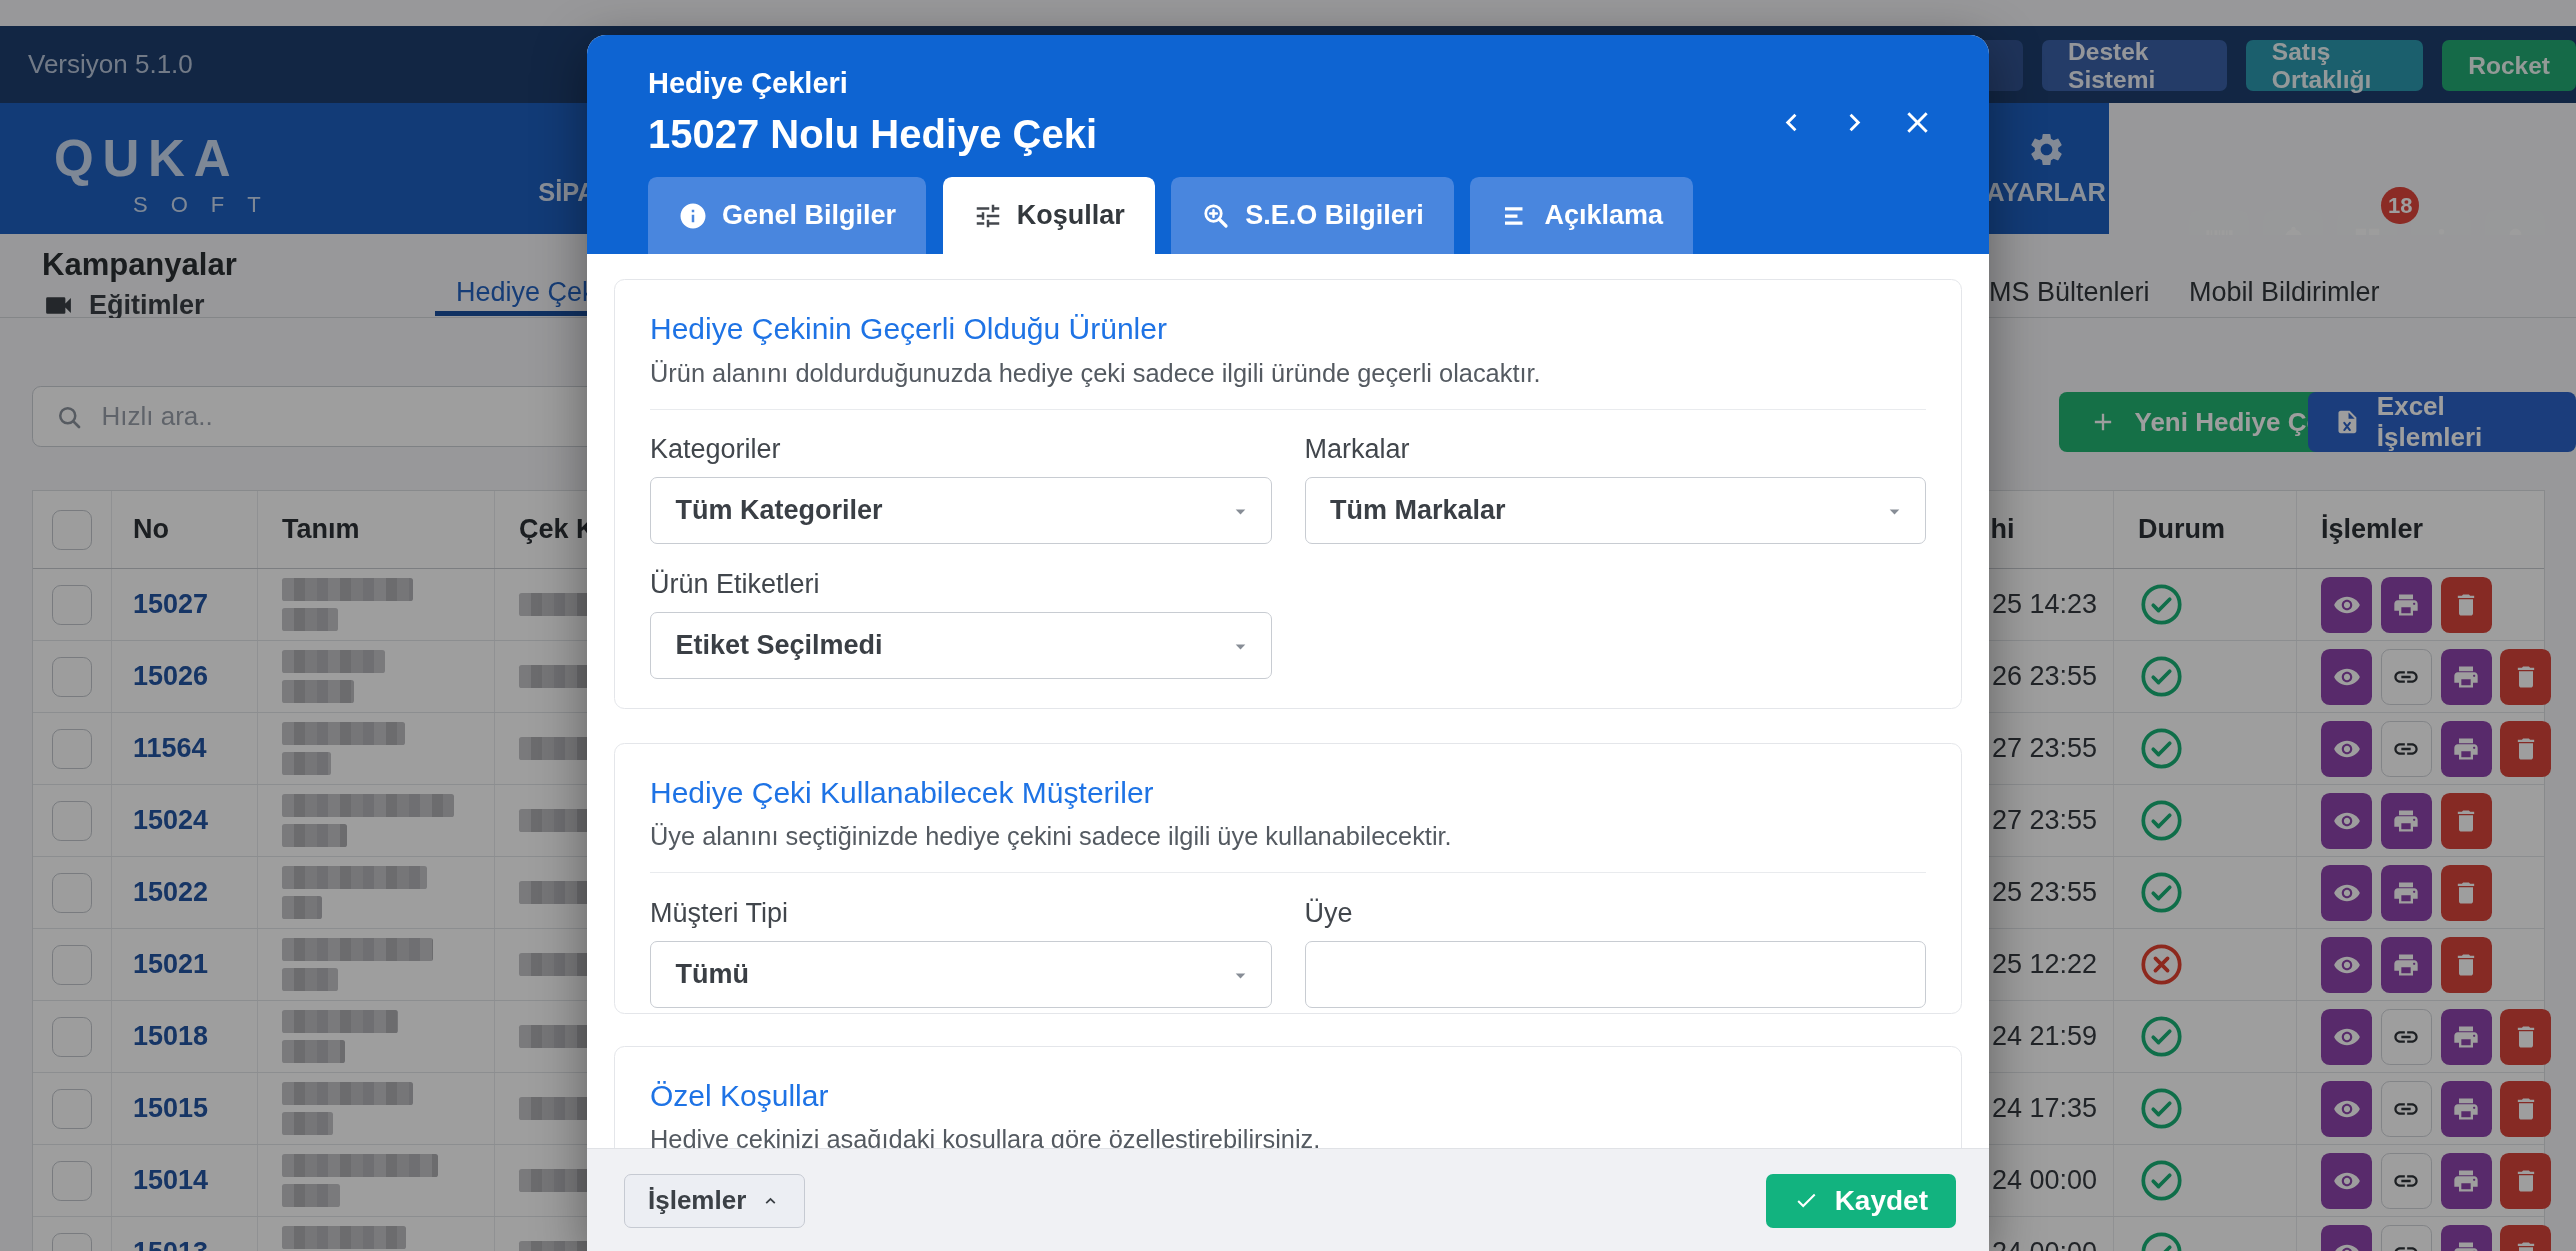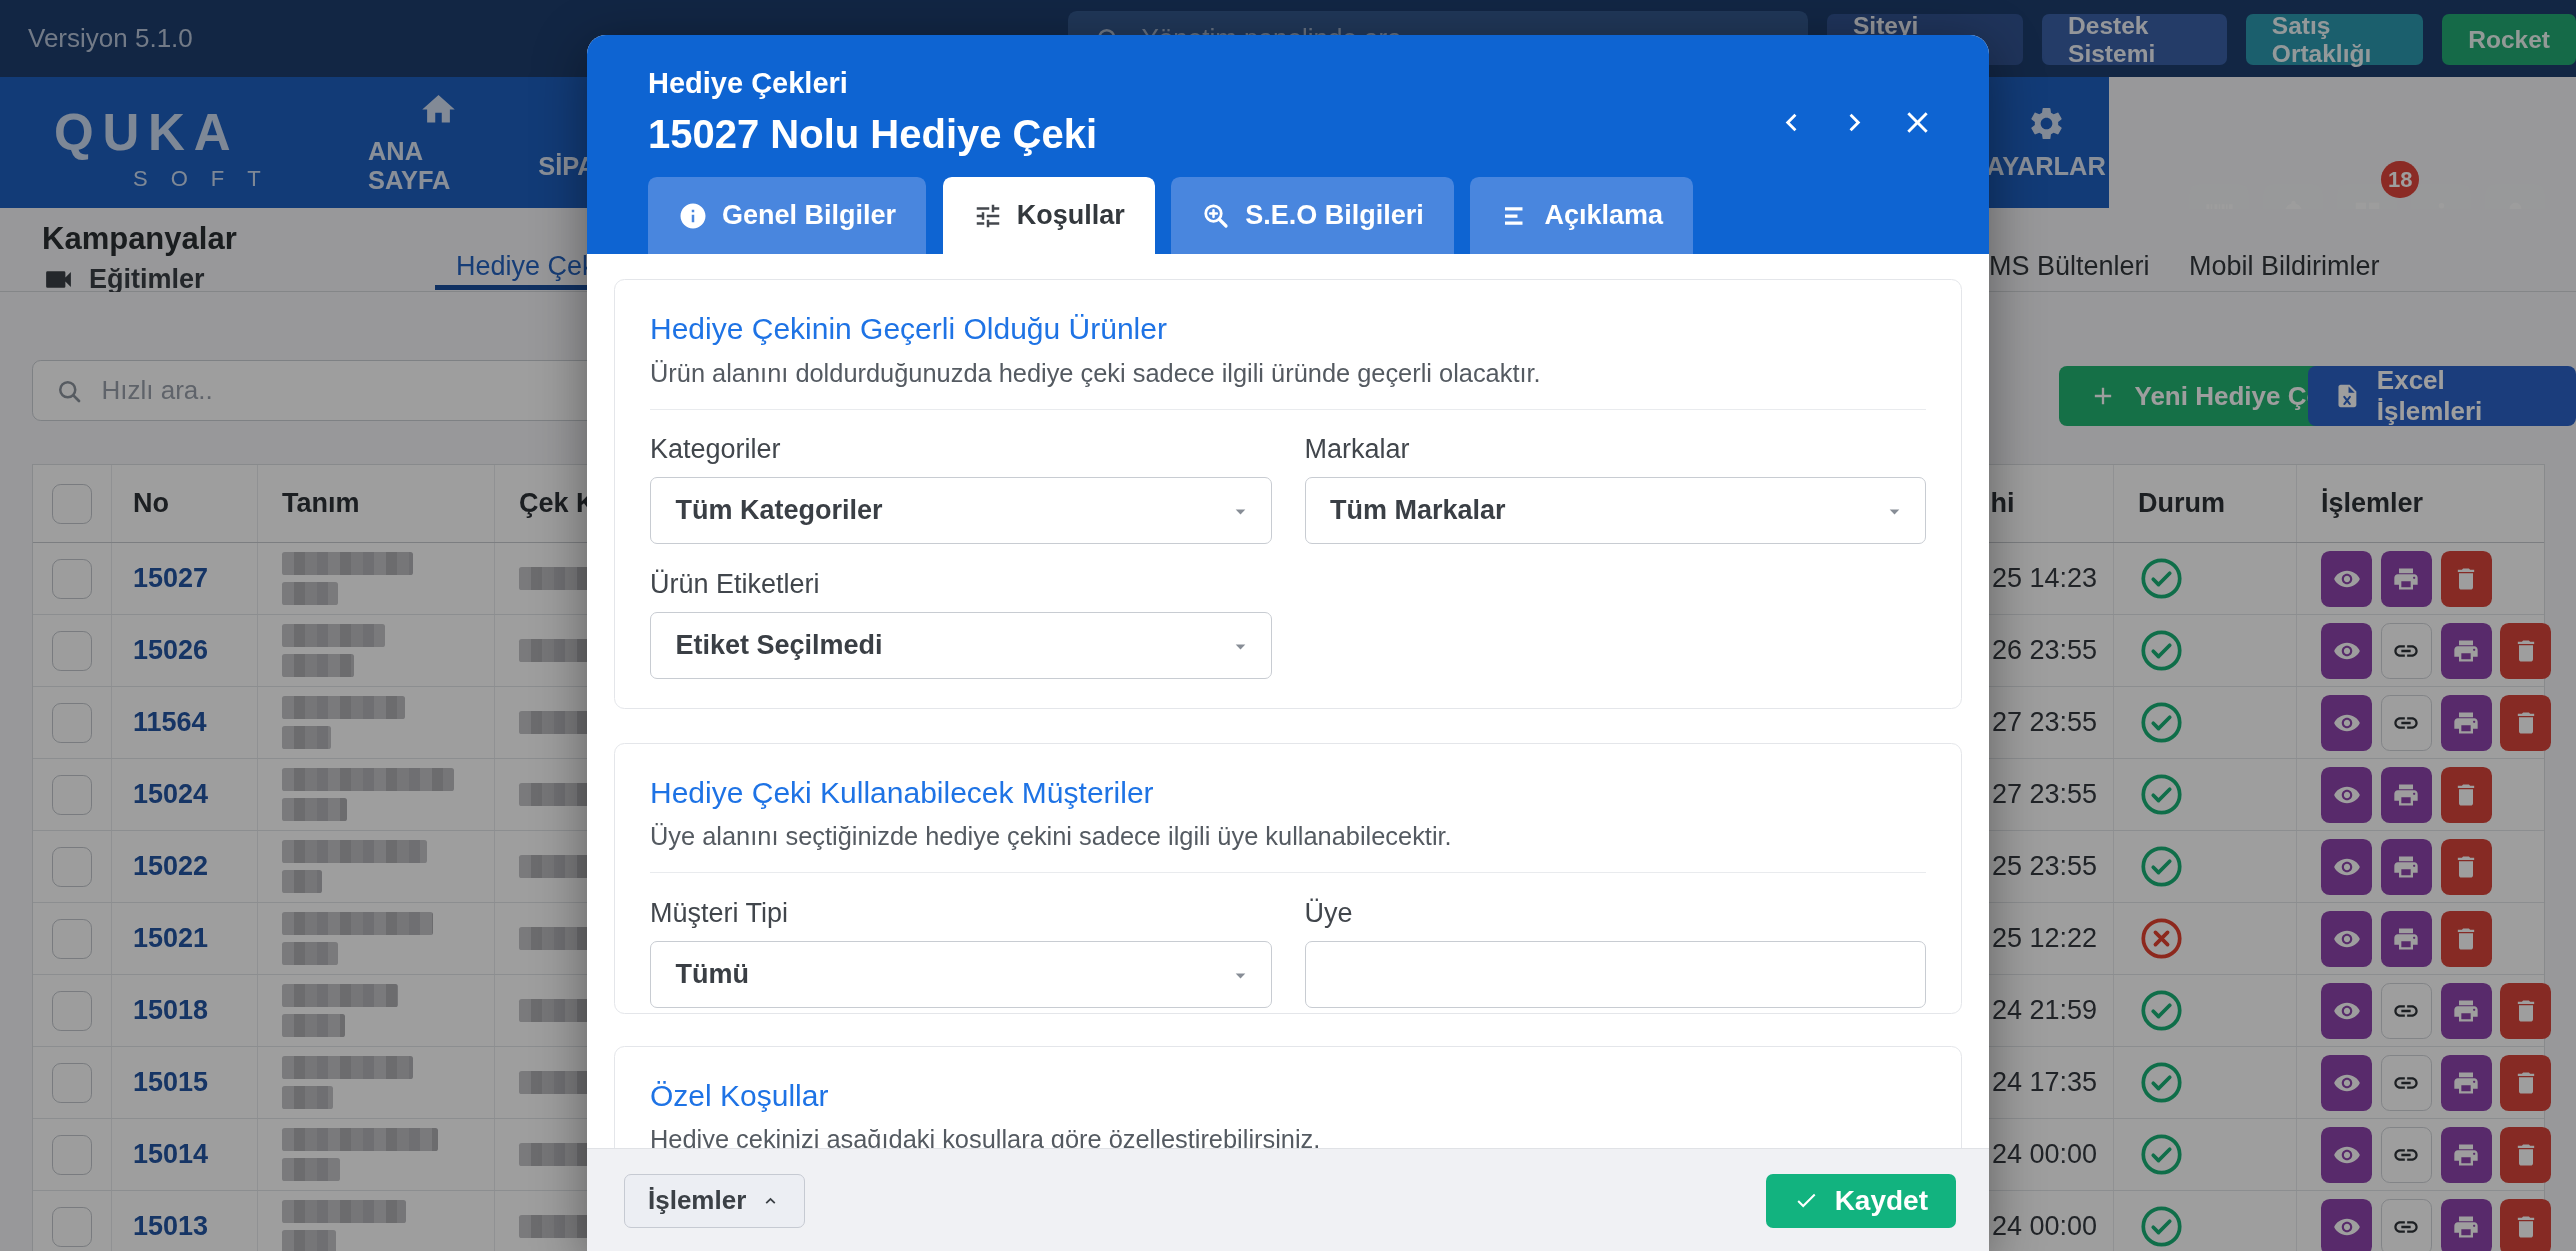--- a/index.html
+++ b/index.html
@@ -1,21 +1,21 @@
 <!DOCTYPE html>
 <html style="font-size:14px"><head>
 <meta charset="utf-8">
 <style>
   * { margin:0; padding:0; box-sizing:border-box; }
   html,body { width:2576px; height:1251px; overflow:hidden;
     font-family:"Liberation Sans", sans-serif; background:#f5f6f8; }
   svg.ic { display:block; }
 
   
-  #app { position:absolute; inset:0; }
+  #app { position:absolute; inset:0;margin-top:26px; }
 
   
   #topbar { position:absolute; left:0; top:0; width:2576px; height:77px; background:#1d3e6e; }
   #version { position:absolute; left:28px; top:0; height:77px; line-height:77px;
     color:#b9c6da; font-size:26px; }
   #topsearch { position:absolute; left:1068px; top:10.5px; width:740px; height:56px;
     background:#35598f; border-radius:8.8px; display:flex; align-items:center; gap:19px;
     padding:0 24.5px; color:rgba(255,255,255,.62); }
   #topsearch input { background:transparent; border:none; outline:none; width:613px;
     font-size:26px; color:rgba(255,255,255,.75); font-family:inherit; }
@@ -258,26 +258,20 @@
       <div class="topbtn tb-aff">Satış Ortaklığı</div>
       <div class="topbtn tb-rocket">Rocket</div>
     </div>
   </div>
 
   <div id="navbar">
     <div id="brand">
       <div class="b1">QUKA</div>
       <div class="b2">SOFT</div>
     </div>
-    <div class="navitem" id="nav-home">
-      <svg class="ic" width="39" height="39" viewBox="0 0 44 44">
-          <use href="#i-home"></use>
-        </svg>
-      <span>ANA SAYFA</span>
-    </div>
     <div class="navitem" id="nav-orders">
       <svg class="ic" width="39" height="39" viewBox="0 0 44 44">
           <use href="#i-cart"></use>
         </svg>
       <span>SİPARİŞLER</span>
     </div>
     <div class="navitem" id="nav-settings">
       <svg class="ic" width="39" height="39" viewBox="0 0 44 44">
           <use href="#i-gear"></use>
         </svg>

